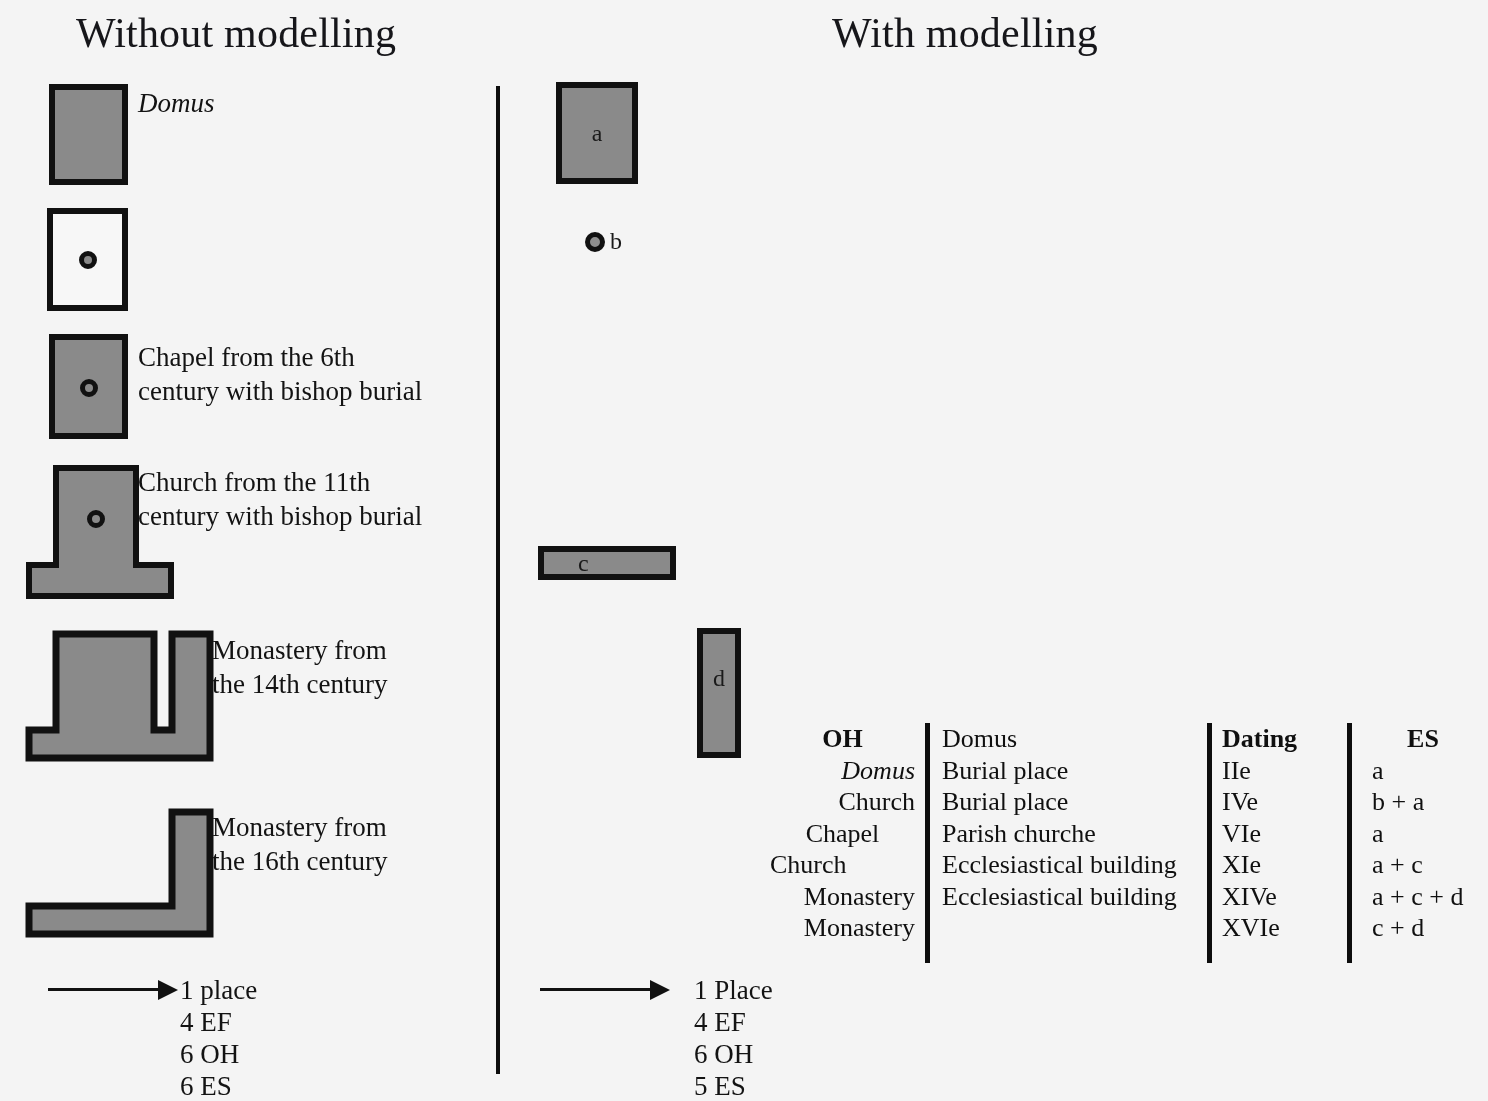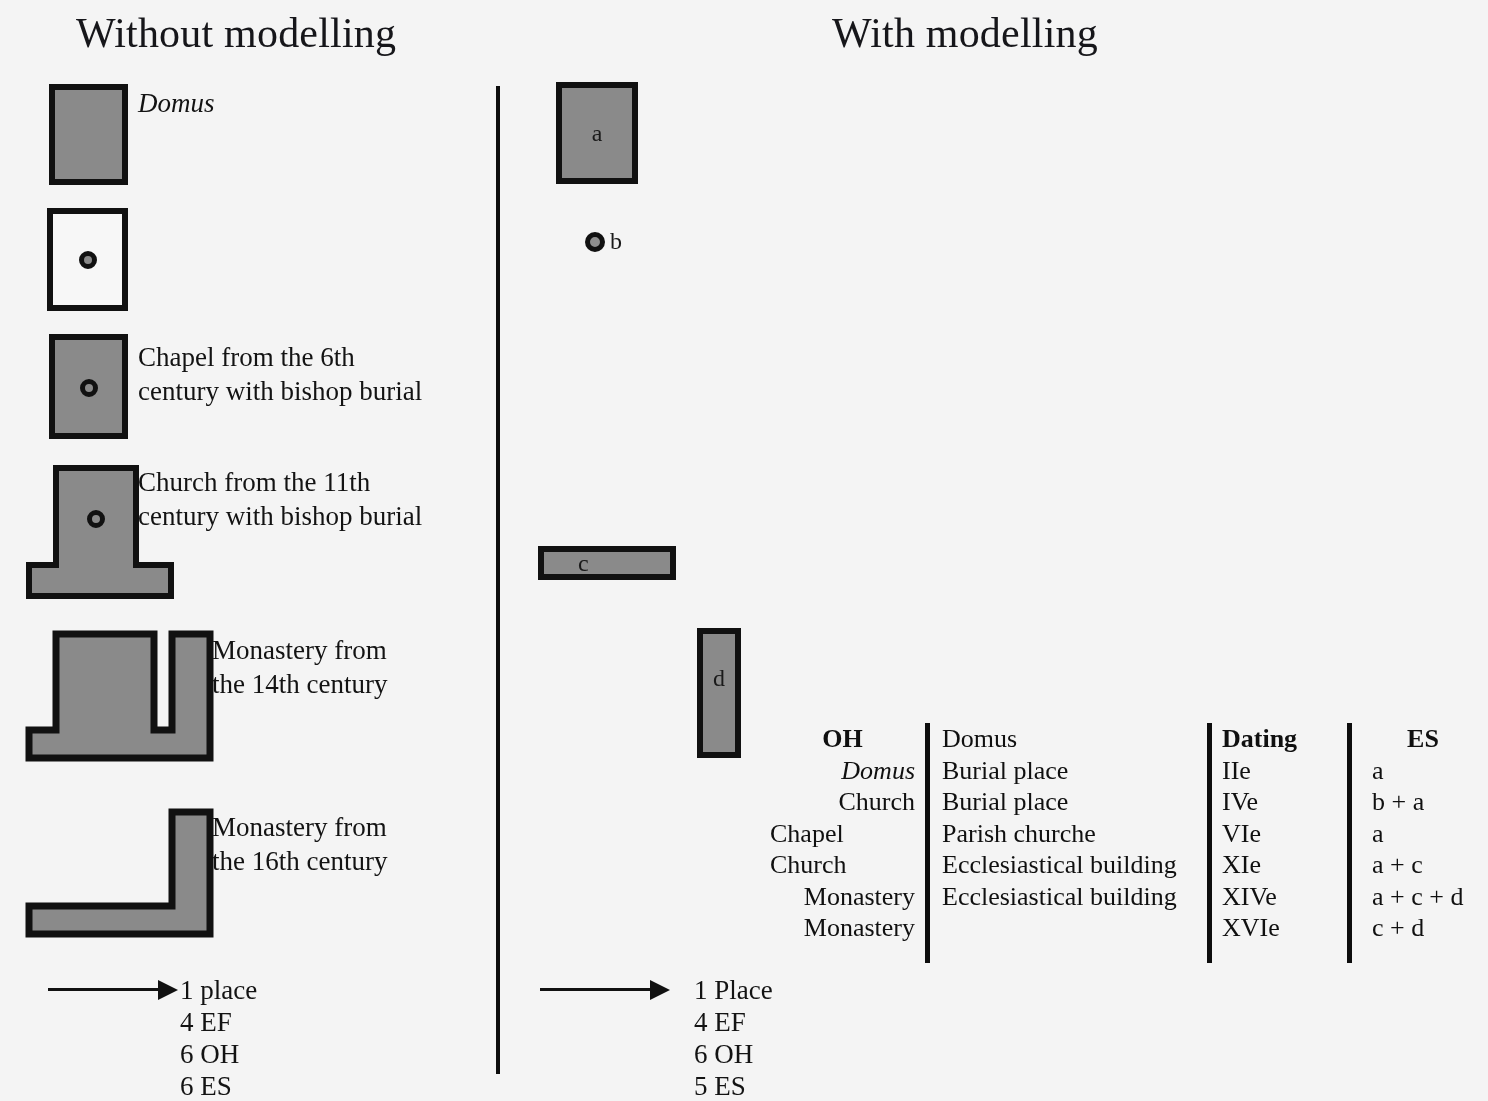--- a/index.html
+++ b/index.html
@@ -192,21 +192,21 @@
   <div class="tbl" style="left:770px; top:723px; width:700px; height:245px;">
 
     <div class="tbl-rule" style="left:155px; top:0; height:240px;"></div>
     <div class="tbl-rule" style="left:437px; top:0; height:240px;"></div>
     <div class="tbl-rule" style="left:577px; top:0; height:240px;"></div>
 
     <div class="tbl-col" style="left:0px; width:145px;">
       <div class="tbl-head">OH</div>
       <div class="tbl-cell ital" style="text-align:right;">Domus</div>
       <div class="tbl-cell" style="text-align:right;">Church</div>
-      <div class="tbl-cell" style="text-align:left;">Chapel</div>
+      <div class="tbl-cell" style="text-align:center;">Chapel</div>
       <div class="tbl-cell" style="">Church</div>
       <div class="tbl-cell" style="text-align:right;">Monastery</div>
       <div class="tbl-cell" style="text-align:right;">Monastery</div>
     </div>
 
     <div class="tbl-col" style="left:172px; width:262px;">
       <div class="tbl-cell">Domus</div>
       <div class="tbl-cell">Burial place</div>
       <div class="tbl-cell">Burial place</div>
       <div class="tbl-cell">Parish churche</div>

